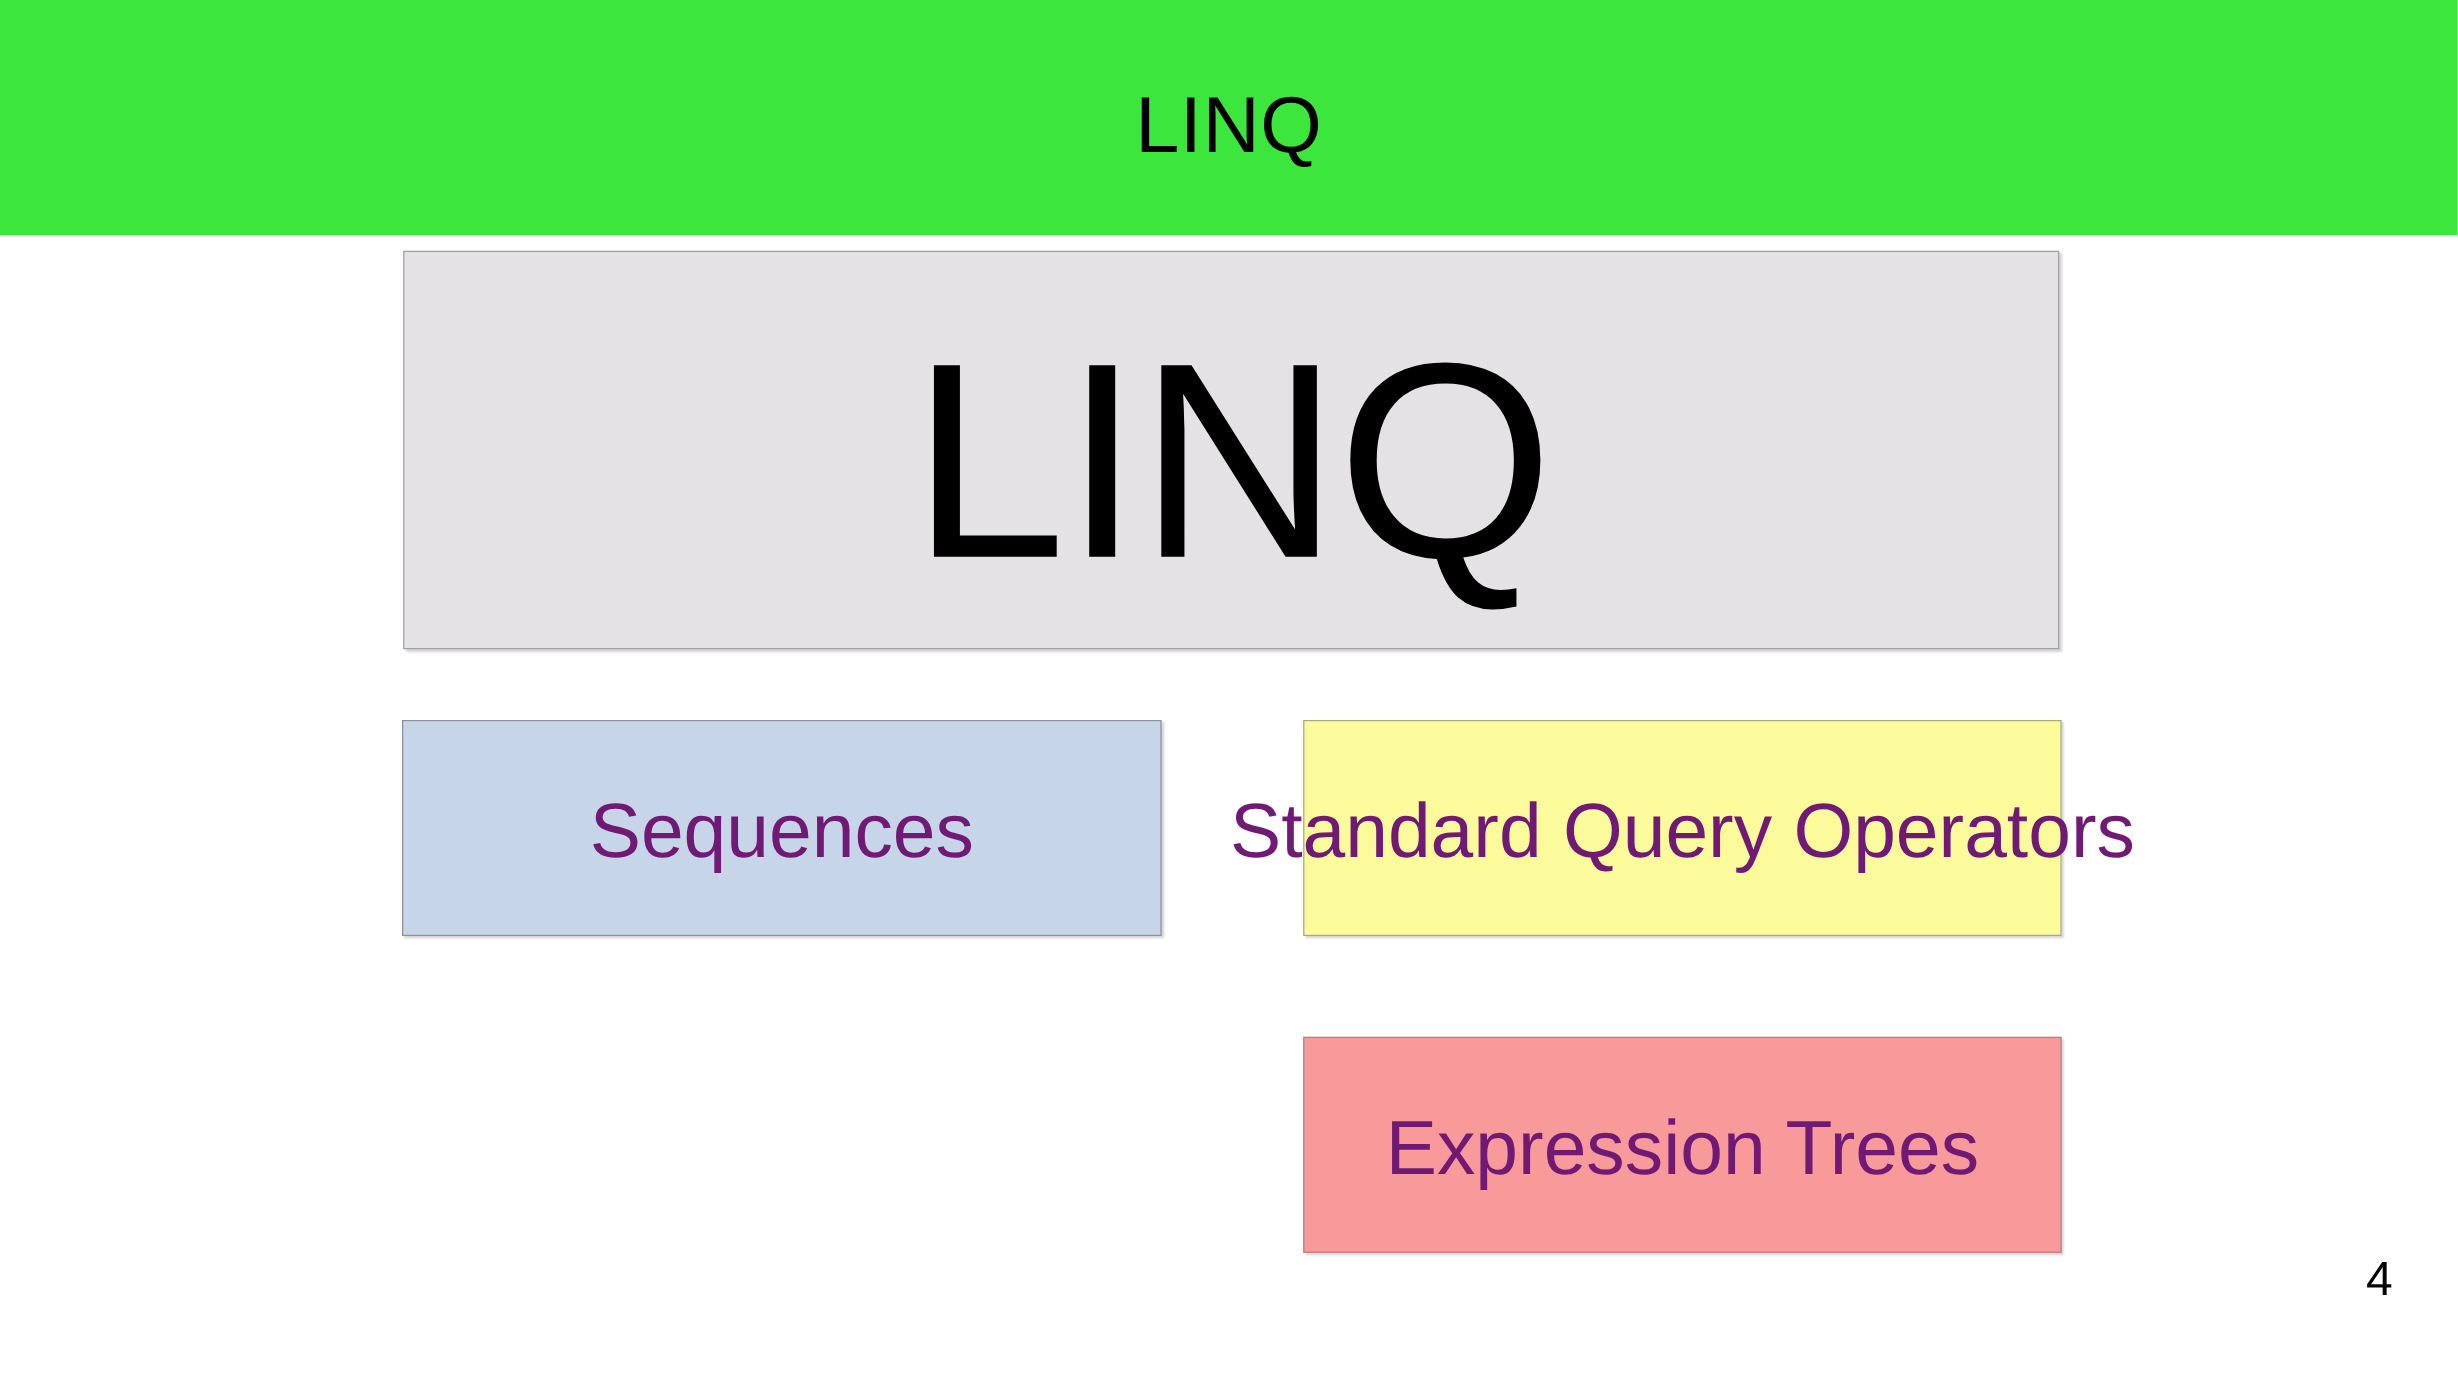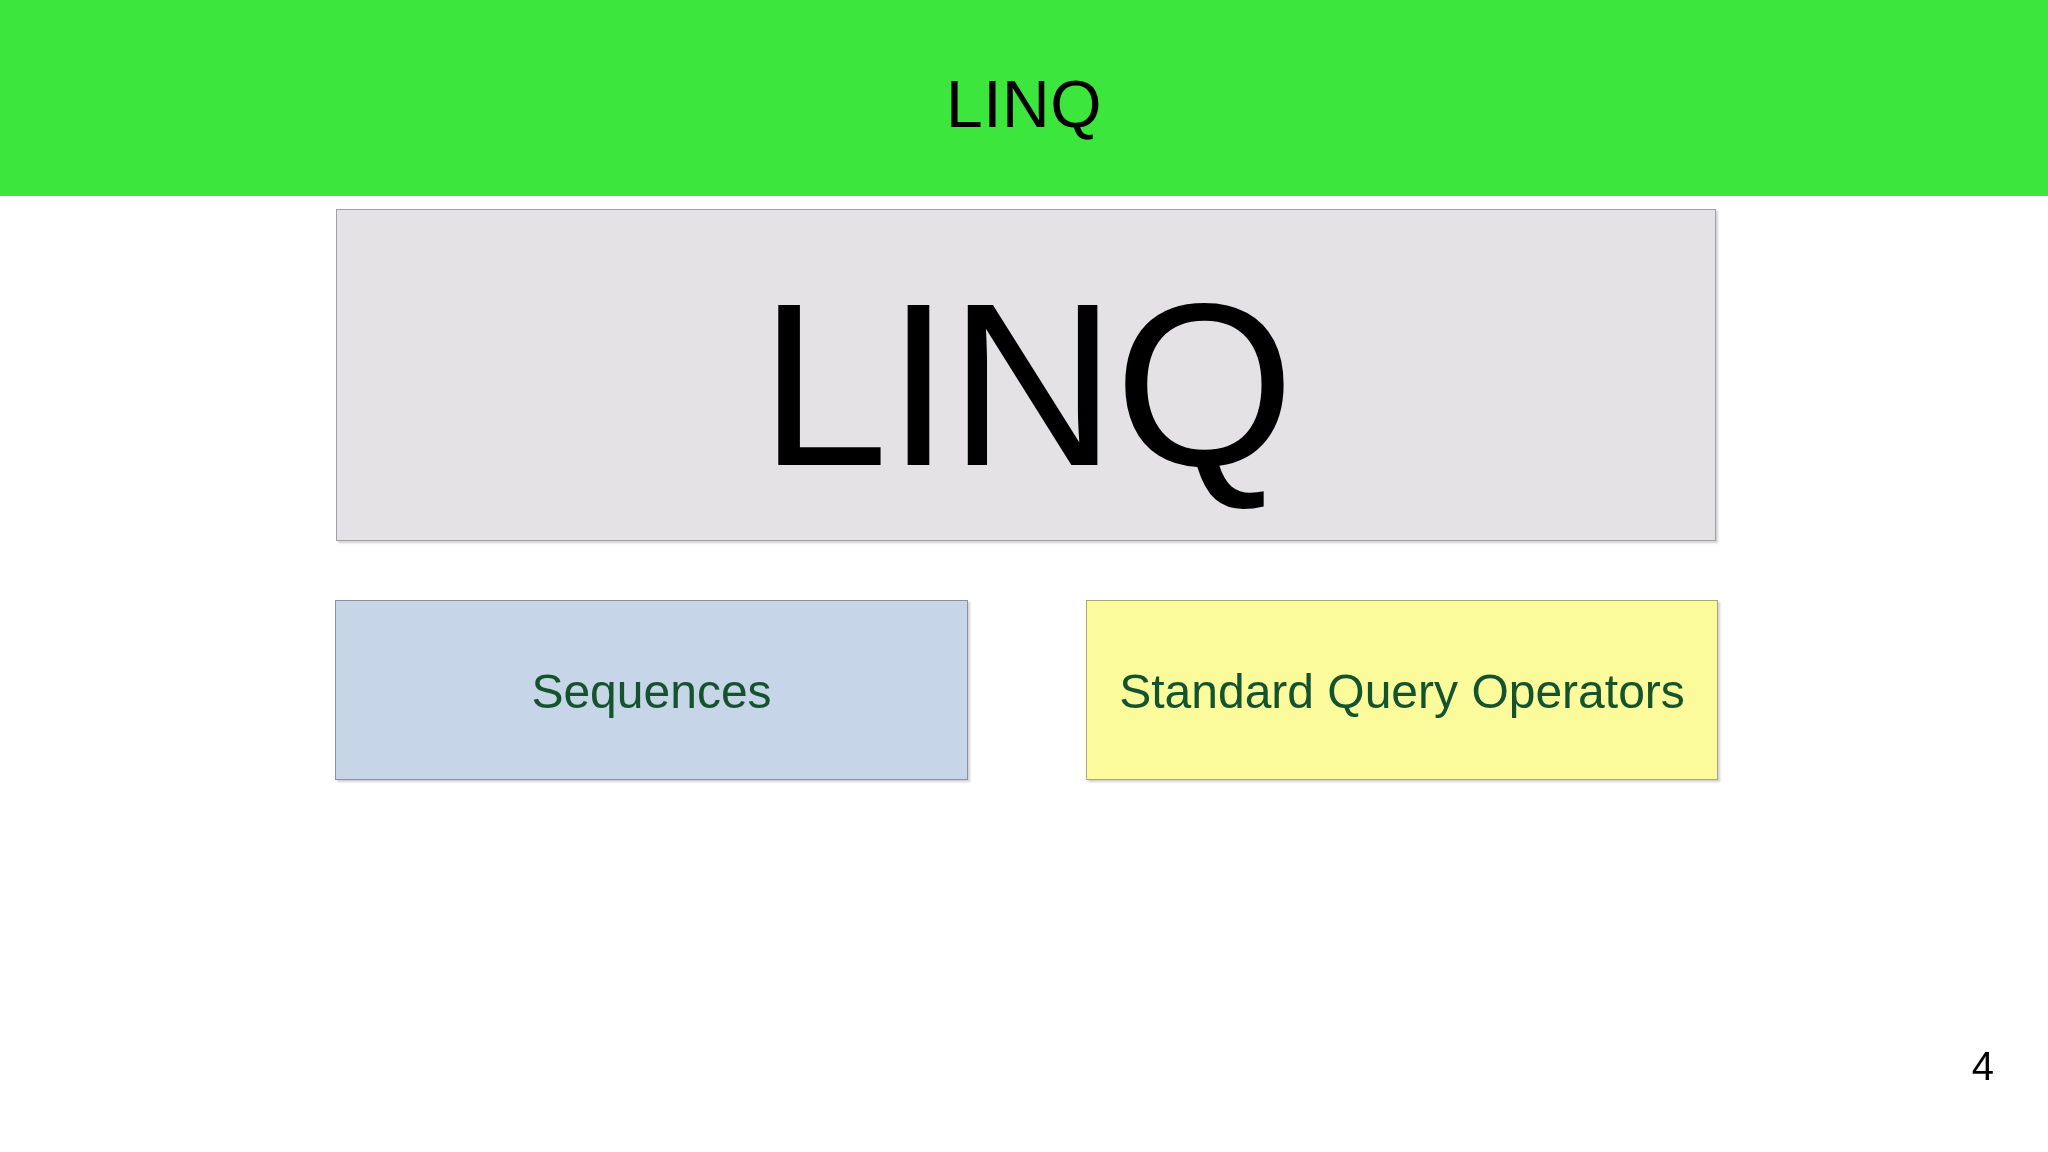--- a/index.html
+++ b/index.html
@@ -74,24 +74,24 @@
     transform: translateY(10px);
     white-space: nowrap;
   }
 
   
   .concept-box {
     width: 633px;
     height: 180px;
   }
   .concept-label {
-    font-size: 48px;
+    font-size: 64px;
     line-height: 1;
     font-weight: 400;
-    color: #14532d;
+    color: #701a75;
     white-space: nowrap;
     transform: translateY(2px);
   }
 
   .box-sequences {
     left: 335px;
     top: 600px;
     background: #c6d5e8;
     border-color: #8c9099;
   }
@@ -141,16 +141,19 @@
 
   <div class="box concept-box box-sequences">
     <div class="concept-label">Sequences</div>
   </div>
 
   <div class="box concept-box box-sqo">
     <div class="concept-label">Standard Query Operators</div>
   </div>
 
 
+  <div class="box concept-box box-expression-trees">
+    <div class="concept-label">Expression Trees</div>
+  </div>
 
   <div class="page-number">4</div>
 
 </div>
 
 </body></html>

